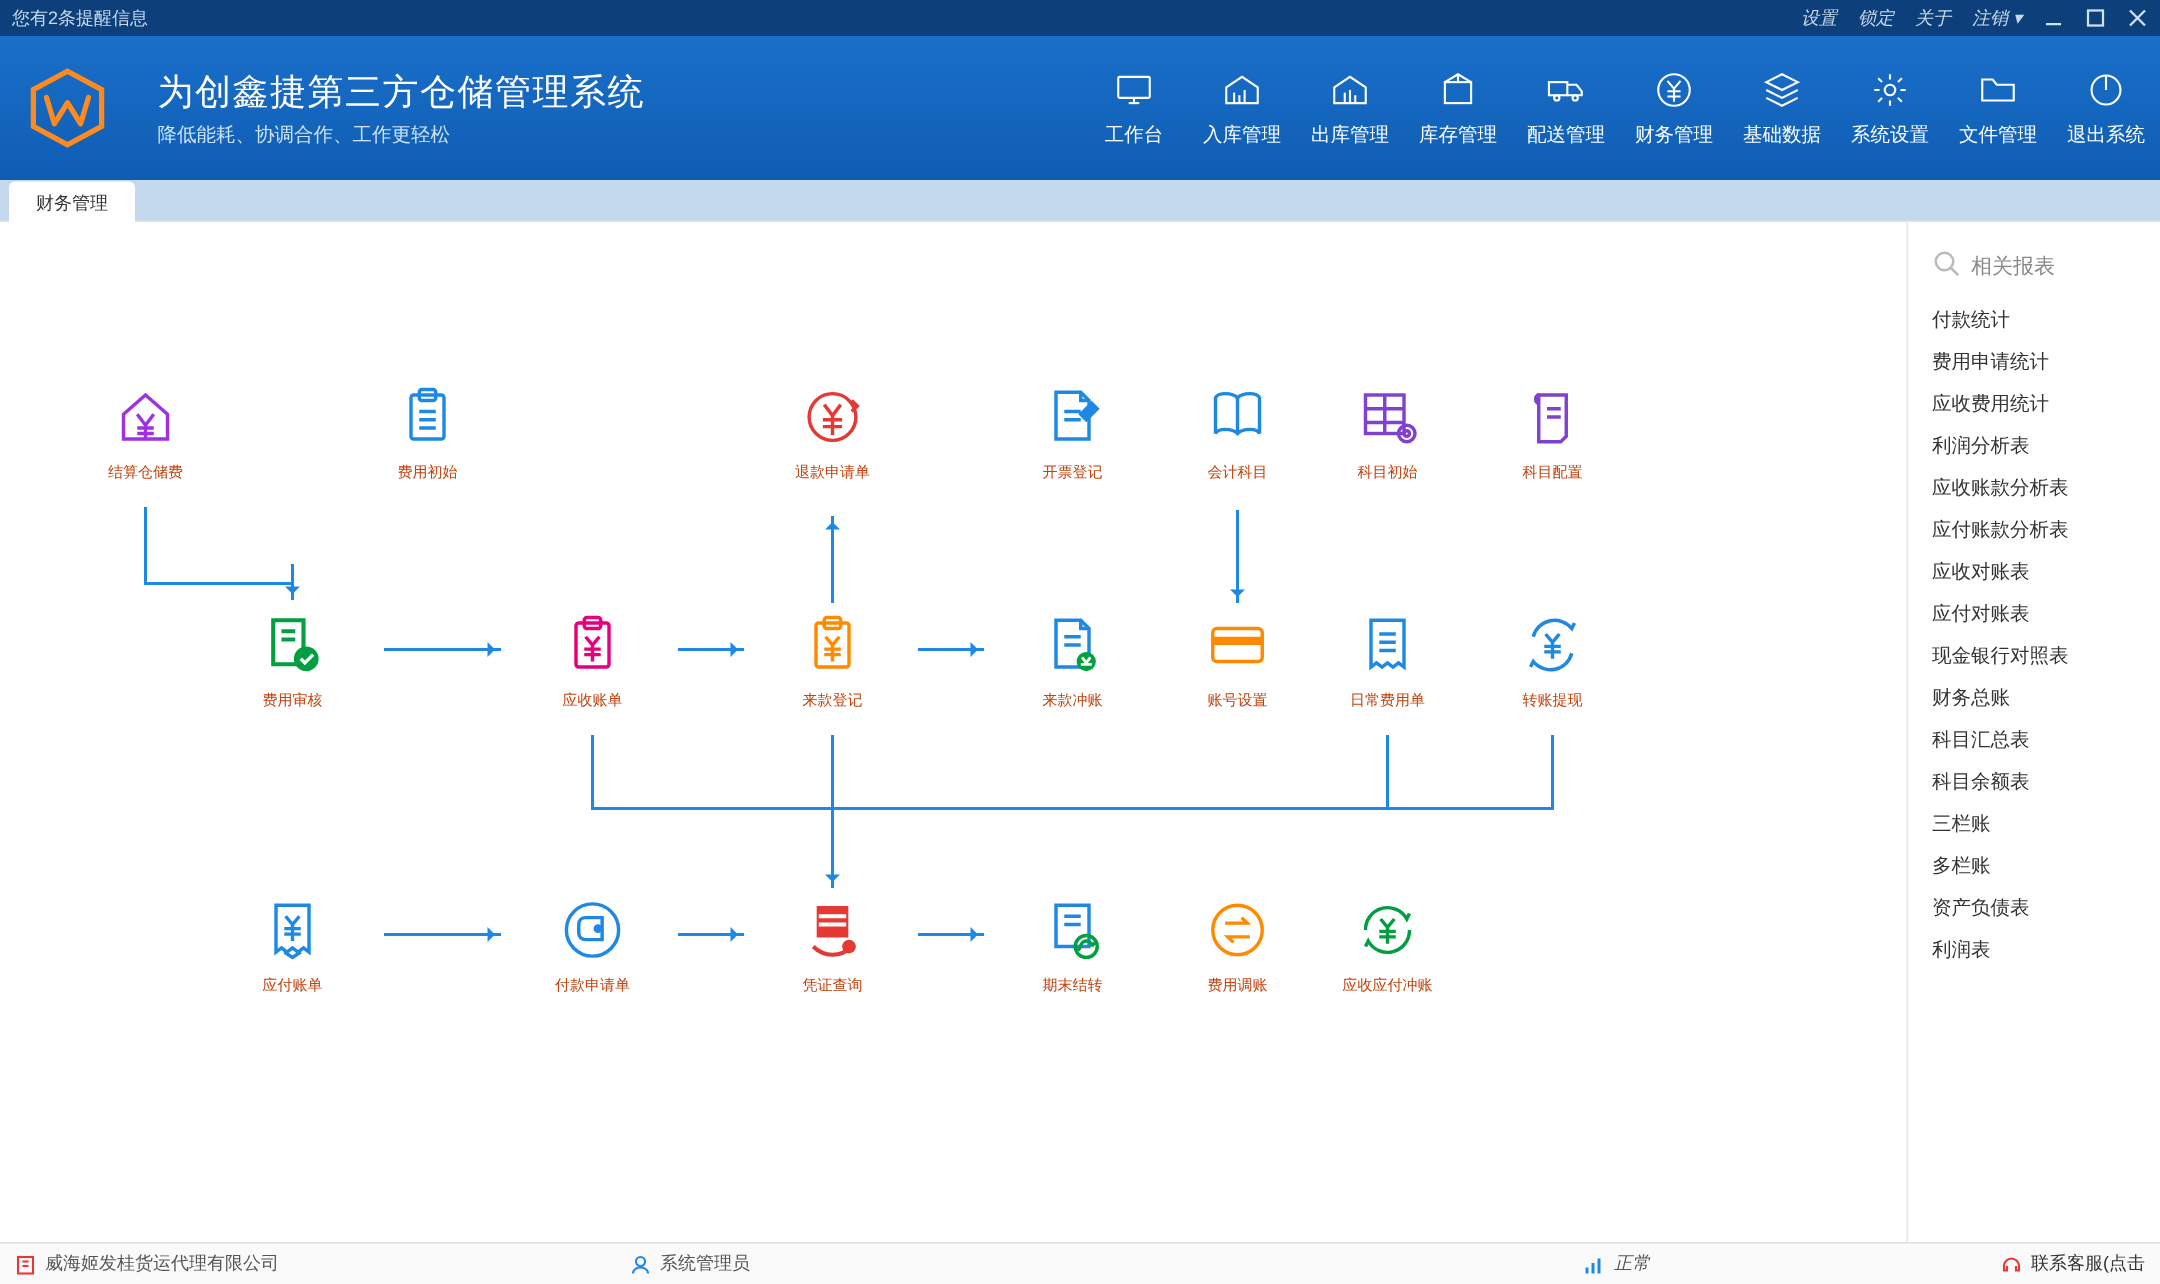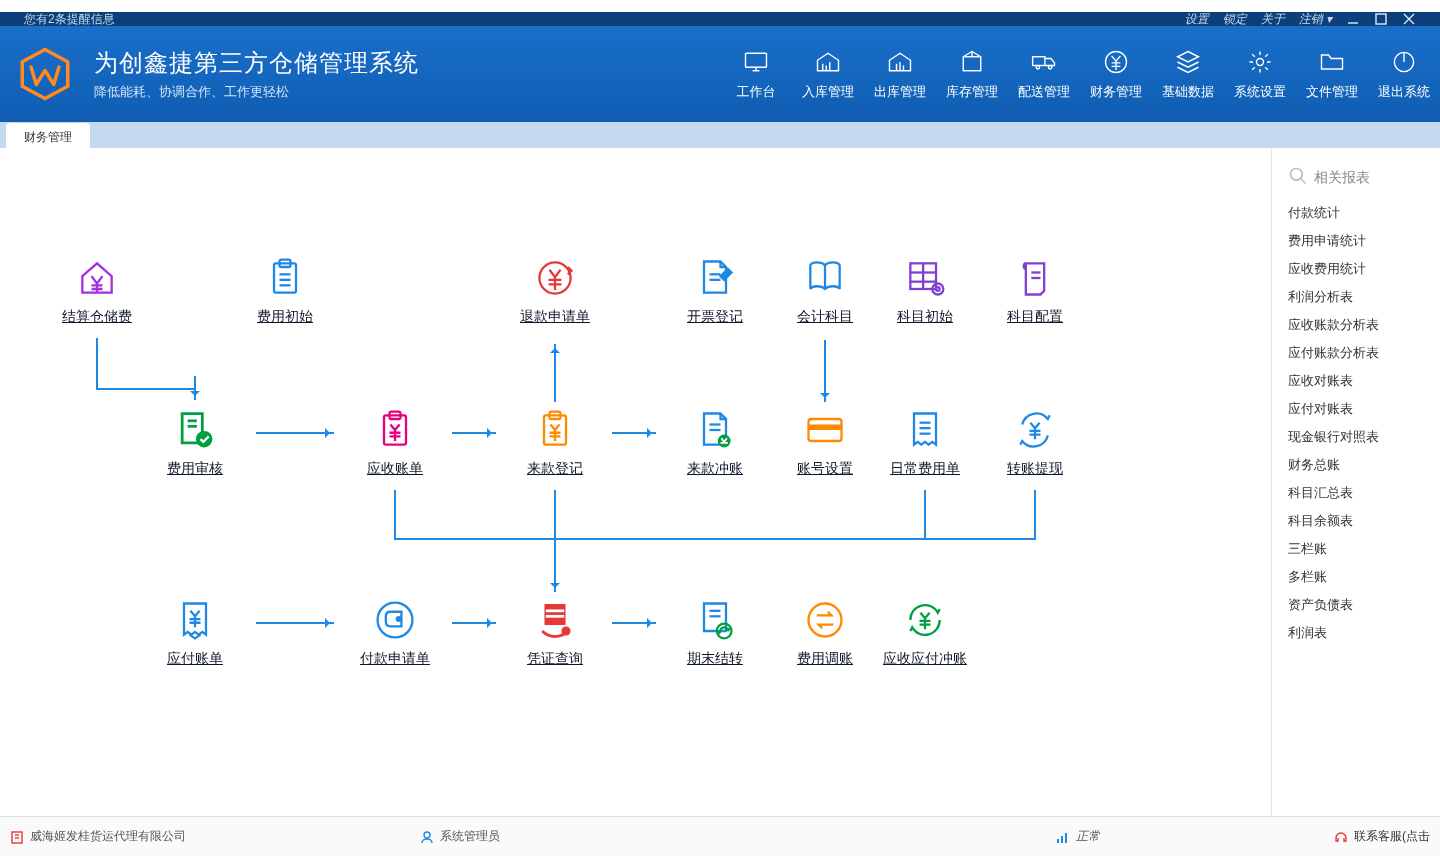--- a/index.html
+++ b/index.html
@@ -1,25 +1,25 @@
 <!DOCTYPE html>
 <html><head>
 <meta charset="utf-8">
 <style>
 * { margin:0; padding:0; box-sizing:border-box; font-family:"Microsoft YaHei",Arial,sans-serif; }
 body { width:1440px; height:856px; background:#fff; overflow:hidden; position:relative; }
 
 
-.titlebar { height:14px; background:linear-gradient(#0d3f7a,#0d3f7a); color:#c7d8ed; font-size:12px; display:flex; align-items:center; padding:0 24px; justify-content:space-between;margin-top:12px; }
+.titlebar { height:24px; background:linear-gradient(#0d3f7a,#0d3f7a); color:#c7d8ed; font-size:12px; display:flex; align-items:center; padding:0 8px; justify-content:space-between; }
 .titlebar .right { display:flex; gap:14px; align-items:center; }
 .titlebar .right span { cursor:pointer;font-style:italic; }
 .winbtn { width:14px; height:14px; display:inline-block; }
 
 
-.header { height:96px; background:linear-gradient(#1a6fc9,#0f5db3); display:flex; color:#fff; align-items:center; padding-left:14px; }
+.header { height:96px; background:linear-gradient(#1a6fc9,#0f5db3); display:flex; color:#fff; align-items:center; padding-left:14px;gap:11px; }
 .logo { width:62px; height:62px; border-radius:6px; display:flex; align-items:center; justify-content:center; }
 .logo svg { width:56px; height:56px; }
 .brand { margin-left:18px; }
 .brand .t { font-size:24px; font-weight:500; letter-spacing:1px; }
 .brand .s { font-size:13px; color:#cfe3f7; margin-top:4px; }
 .navs { margin-left:auto; display:flex; height:100%; }
 .nav { width:72px; display:flex; flex-direction:column; align-items:center; justify-content:center; gap:6px; cursor:pointer; font-size:13px; }
 .nav .ic { width:30px; height:30px; display:flex; align-items:center; justify-content:center; }
 .nav .ic svg { width:28px; height:28px; stroke:#fff; fill:none; stroke-width:1.6; }
 
@@ -32,32 +32,32 @@
 .canvas { flex:1; position:relative; }
 .sidepanel { width:169px; border-left:1px solid #e6e6e6; padding:18px 0 0 16px; }
 .sidepanel .hd { display:flex; align-items:center; gap:6px; color:#888; font-size:14px; margin-bottom:10px;}
 .sidepanel .hd svg { width:20px; height:20px; stroke:#bbb; fill:none; stroke-width:2;}
 .sidepanel .lnk { font-size:13px; color:#333; padding:5px 0; cursor:pointer; }
 
 
 .node { position:absolute; width:110px; height:80px; display:flex; flex-direction:column; align-items:center; justify-content:flex-start; gap:8px; cursor:pointer;}
 .node .nic { width:44px; height:44px; display:flex; align-items:center; justify-content:center; }
 .node .nic svg { width:44px; height:44px; }
-.node .ntxt { font-size:14px; color:#0f172a;text-decoration:underline; }
+.node .ntxt { font-size:10px; color:#c2410c; }
 
 
 .harrow { position:absolute; height:2px; background:#1e88e5; }
 .harrow:after { content:""; position:absolute; right:-1px; top:-4px; border:5px solid transparent; border-left-color:#1e88e5; }
 .varrow { position:absolute; width:2px; background:#1e88e5; }
 .varrow.down:after { content:""; position:absolute; left:-4px; bottom:-1px; border:5px solid transparent; border-top-color:#1e88e5; }
 .varrow.up:after { content:""; position:absolute; left:-4px; top:-1px; border:5px solid transparent; border-bottom-color:#1e88e5; }
 .hline { position:absolute; height:2px; background:#1e88e5; }
 
 
-.statusbar { position:absolute; left:0; right:0; bottom:0; height:40px; border-top:1px solid #ddd; background:#fafafa; display:flex; align-items:center; font-size:12px; color:#555; padding:0 10px; gap:8px;}
+.statusbar { position:absolute; left:0; right:0; bottom:0; height:28px; border-top:1px solid #ddd; background:#fafafa; display:flex; align-items:center; font-size:12px; color:#555; padding:0 10px; gap:8px;}
 .statusbar .seg { display:flex; align-items:center; gap:6px; }
 .statusbar .seg.user { position:absolute; left:420px;}
 .statusbar .seg.net { position:absolute; left:1056px;font-style:italic;}
 .statusbar .seg.help { position:absolute; right:10px; color:#333;}
 .sicon { width:14px; height:14px; }
 </style>
 </head>
 <body>
 
 <div class="titlebar">

